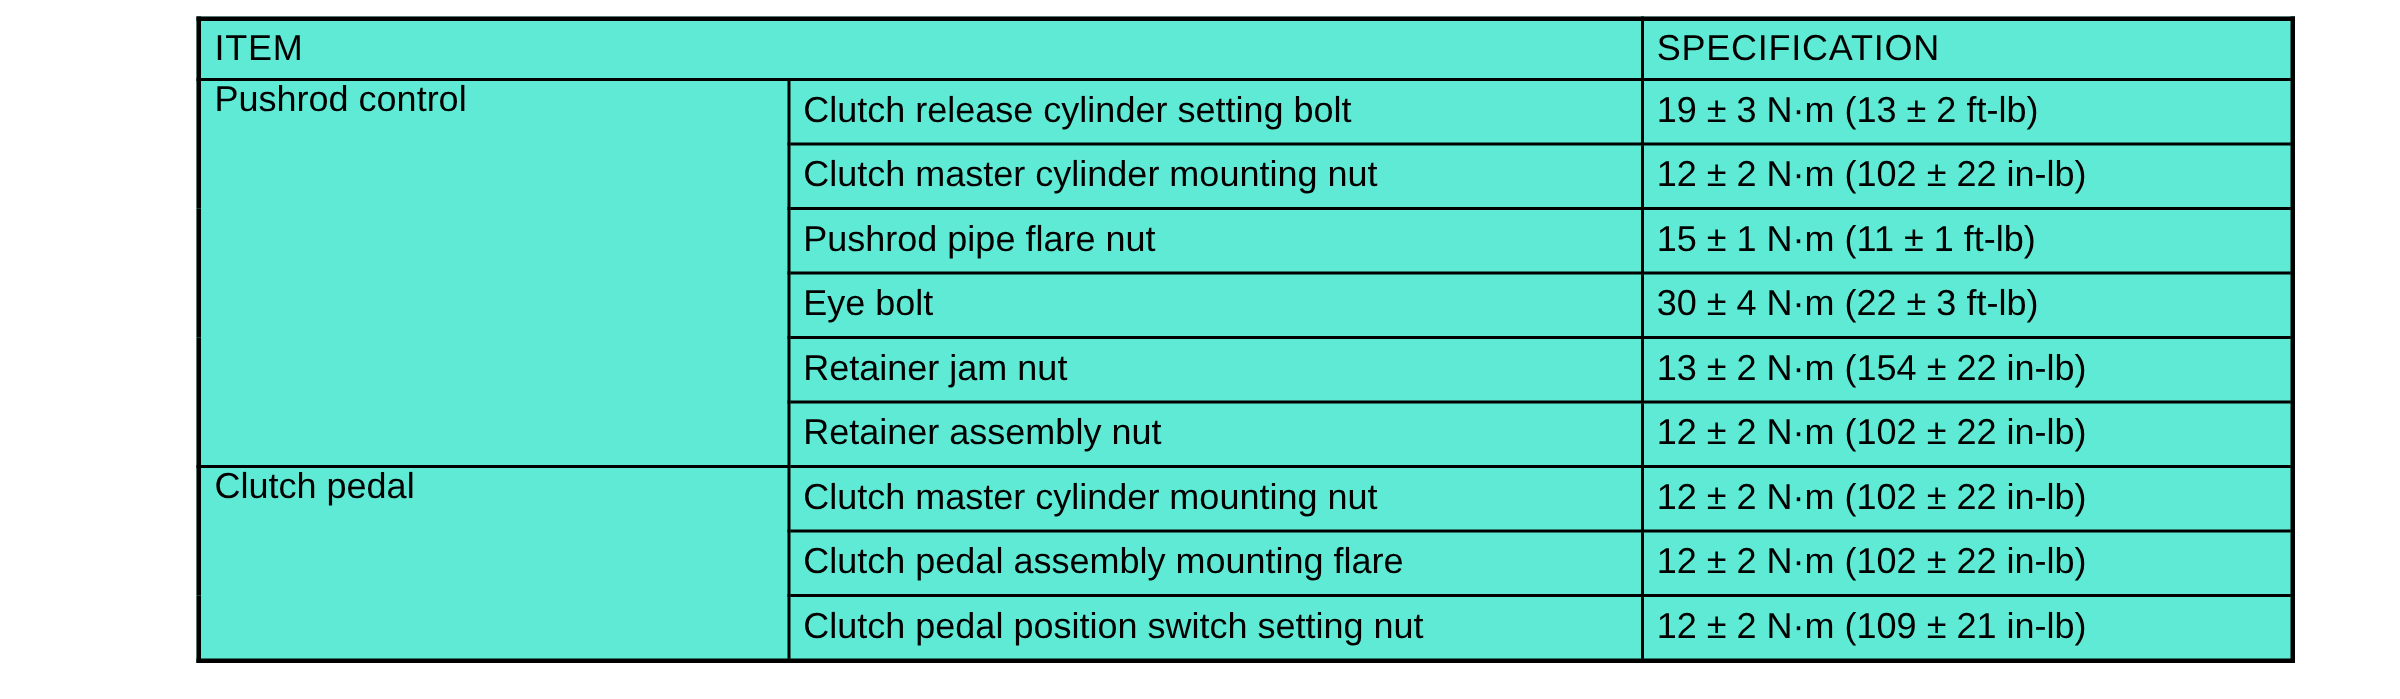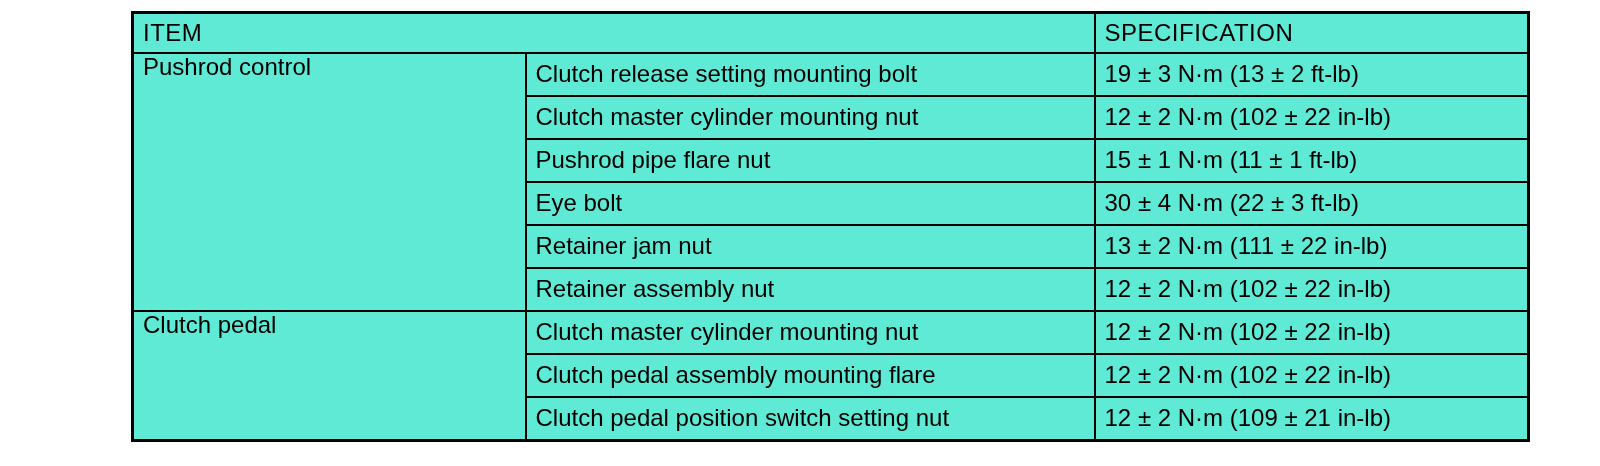--- a/index.html
+++ b/index.html
@@ -82,38 +82,38 @@
     <thead>
       <tr>
         <th class="header-cell" colspan="2">ITEM</th>
         <th class="header-cell">SPECIFICATION</th>
       </tr>
     </thead>
 
     <tbody>
       <tr>
         <td class="group-cell" rowspan="6">Pushrod control</td>
-        <td class="item-cell">Clutch release setting mounting bolt</td>
+        <td class="item-cell">Clutch release cylinder setting bolt</td>
         <td class="spec-cell">19 ± 3 N·m (13 ± 2 ft-lb)</td>
       </tr>
       <tr>
         <td class="item-cell">Clutch master cylinder mounting nut</td>
         <td class="spec-cell">12 ± 2 N·m (102 ± 22 in-lb)</td>
       </tr>
       <tr>
         <td class="item-cell">Pushrod pipe flare nut</td>
         <td class="spec-cell">15 ± 1 N·m (11 ± 1 ft-lb)</td>
       </tr>
       <tr>
         <td class="item-cell">Eye bolt</td>
         <td class="spec-cell">30 ± 4 N·m (22 ± 3 ft-lb)</td>
       </tr>
       <tr>
         <td class="item-cell">Retainer jam nut</td>
-        <td class="spec-cell">13 ± 2 N·m (111 ± 22 in-lb)</td>
+        <td class="spec-cell">13 ± 2 N·m (154 ± 22 in-lb)</td>
       </tr>
       <tr>
         <td class="item-cell">Retainer assembly nut</td>
         <td class="spec-cell">12 ± 2 N·m (102 ± 22 in-lb)</td>
       </tr>
 
       <tr>
         <td class="group-cell" rowspan="3">Clutch pedal</td>
         <td class="item-cell">Clutch master cylinder mounting nut</td>
         <td class="spec-cell">12 ± 2 N·m (102 ± 22 in-lb)</td>

